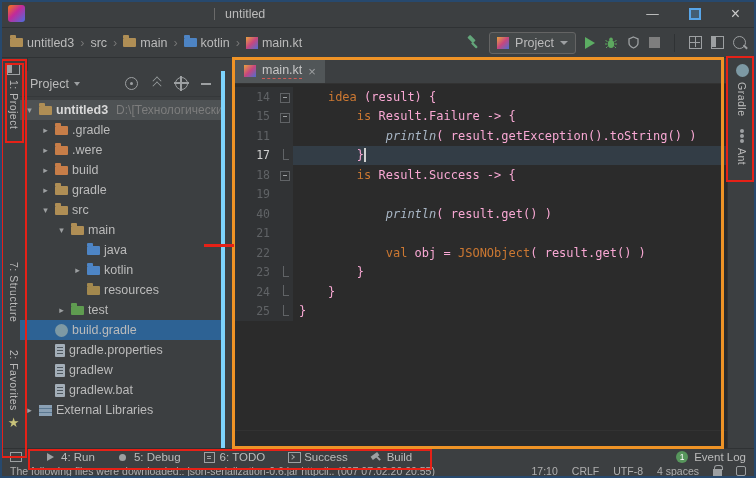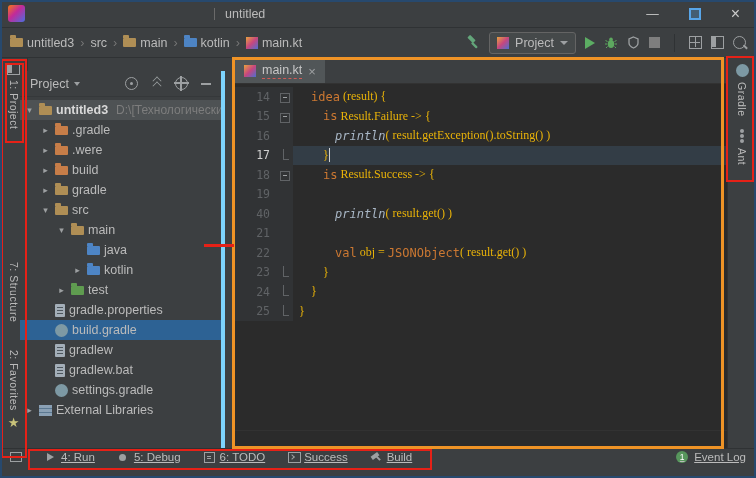--- a/index.html
+++ b/index.html
@@ -100,29 +100,29 @@
   .code-area{flex:1;position:relative;font-family:"DejaVu Sans Mono",monospace;font-size:12px;padding-top:3px;overflow:hidden;}
   .code-line{display:flex;height:19.5px;align-items:center;position:relative;}
   .code-line.current{background:#333d46;}
   .ln{width:44px;flex:none;height:100%;background:#313335;color:#606366;display:flex;align-items:center;justify-content:flex-end;padding-right:7px;font-size:11.5px;}
   .code-line.current .ln{color:#d0d0d0;}
   .fold{width:16px;flex:none;height:100%;background:#313335;position:relative;}
   .fold.start::before{content:"";position:absolute;left:3px;top:6px;width:8px;height:8px;border:1px solid #606366;}
   .fold.start::after{content:"";position:absolute;left:5.5px;top:9.5px;width:4px;height:1px;background:#9da0a2;}
   .fold.end::before{content:"";position:absolute;left:6px;top:3px;width:5px;height:10px;border-left:1px solid #606366;border-bottom:1px solid #606366;}
   .code-text{flex:1;display:flex;align-items:center;white-space:pre;padding-left:6px;color:#a9b7c6;}
-  .c-p{color:#eab308;font-family:Liberation Serif, serif;}
+  .c-p{color:#f9a8d4;}
   .c-k{color:var(--kw,#cc7832);}
   .c-c{color:var(--cmt,#808080);}
   .c-i{color:#a9b7c6;font-style:italic;}
   .caret{display:inline-block;width:1.5px;height:14px;background:#d0d0d0;}
   .editor-crumbs{height:18px;flex:none;display:flex;align-items:center;gap:24px;padding-left:66px;font-size:11.5px;color:#9da0a2;background:#2b2b2b;border-top:1px solid #323232;}
 
   
-  .bottom-bar{position:absolute;left:0;top:448px;right:0;height:16px;display:flex;align-items:center;background:#3c3f41;border-top:1px solid #2f3234;padding:0 10px;gap:22px;font-size:11.5px;text-decoration:underline;}
+  .bottom-bar{position:absolute;left:0;top:448px;right:0;height:16px;display:flex;align-items:center;background:#3c3f41;border-top:1px solid #2f3234;padding:0 10px;gap:22px;font-size:11.5px;}
   .ic-switcher{width:12px;height:10px;border:1.3px solid #9da0a2;display:inline-block;flex:none;}
   .bottom-btn{display:flex;align-items:center;gap:5px;color:#bbbbbb;white-space:nowrap;}
   .b-icon{width:12px;height:12px;position:relative;flex:none;display:inline-block;}
   .bi-run::before{content:"";position:absolute;left:3px;top:2px;border-left:7px solid #9da0a2;border-top:4px solid transparent;border-bottom:4px solid transparent;}
   .bi-debug::before{content:"";position:absolute;left:2.5px;top:3px;width:7px;height:7px;border-radius:50%;background:#9da0a2;}
   .bi-todo::before{content:"";position:absolute;left:1.5px;top:1.5px;width:9px;height:9px;border:1px solid #9da0a2;}
   .bi-todo::after{content:"";position:absolute;left:4px;top:5px;width:4px;height:1px;background:#9da0a2;box-shadow:0 2px 0 #9da0a2;}
   .bi-terminal::before{content:"";position:absolute;left:0.5px;top:1.5px;width:11px;height:9px;border:1px solid #9da0a2;}
   .bi-terminal::after{content:"";position:absolute;left:3px;top:4.5px;width:3px;height:3px;border-left:1.2px solid #9da0a2;border-bottom:1.2px solid #9da0a2;transform:rotate(-135deg);}
   .bi-build::before{content:"";position:absolute;left:1px;top:3.5px;width:8px;height:4px;background:#9da0a2;transform:rotate(-35deg);}
@@ -320,54 +320,54 @@
           <span class="tree-icon ic-folder-source ficon"></span>
           <span class="tree-label">java</span>
 
         </div>
         <div class="tree-row" style="padding-left: 52px;">
           <span class="tree-arrow">▸</span>
           <span class="tree-icon ic-folder-source ficon"></span>
           <span class="tree-label">kotlin</span>
 
         </div>
+        <div class="tree-row" style="padding-left: 52px;">
+          <span class="tree-arrow"></span>
+          <span class="tree-icon ic-folder-resources ficon"></span>
+          <span class="tree-label">resources</span>
+
+        </div>
         <div class="tree-row" style="padding-left: 36px;">
           <span class="tree-arrow">▸</span>
           <span class="tree-icon ic-folder-test ficon"></span>
           <span class="tree-label">test</span>
-
-        </div>
-        <div class="tree-row" style="padding-left: 20px;">
-          <span class="tree-arrow"></span>
-          <span class="tree-icon ic-properties"></span>
-          <span class="tree-label">gradle.properties</span>
 
         </div>
         <div class="tree-row sel-blue" style="padding-left: 20px;">
           <span class="tree-arrow"></span>
           <span class="tree-icon ic-gradle"></span>
           <span class="tree-label">build.gradle</span>
 
         </div>
         <div class="tree-row" style="padding-left: 20px;">
           <span class="tree-arrow"></span>
+          <span class="tree-icon ic-properties"></span>
+          <span class="tree-label">gradle.properties</span>
+
+        </div>
+        <div class="tree-row" style="padding-left: 20px;">
+          <span class="tree-arrow"></span>
           <span class="tree-icon ic-file"></span>
           <span class="tree-label">gradlew</span>
 
         </div>
         <div class="tree-row" style="padding-left: 20px;">
           <span class="tree-arrow"></span>
           <span class="tree-icon ic-file"></span>
           <span class="tree-label">gradlew.bat</span>
-
-        </div>
-        <div class="tree-row" style="padding-left: 20px;">
-          <span class="tree-arrow"></span>
-          <span class="tree-icon ic-gradle"></span>
-          <span class="tree-label">settings.gradle</span>
 
         </div>
         <div class="tree-row" style="padding-left: 4px;">
           <span class="tree-arrow">▸</span>
           <span class="tree-icon ic-libraries"></span>
           <span class="tree-label">External Libraries</span>
 
         </div>
     </div>
   </div>
@@ -385,21 +385,21 @@
           <span class="ln">14</span>
           <span class="fold start"></span>
           <span class="code-text"><span class="c-p">    </span><span class="c-k">idea</span><span class="c-p"> (result) {</span></span>
         </div>
         <div class="code-line">
           <span class="ln">15</span>
           <span class="fold start"></span>
           <span class="code-text"><span class="c-p">        </span><span class="c-k">is</span><span class="c-p"> Result.Failure -&gt; {</span></span>
         </div>
         <div class="code-line">
-          <span class="ln">16</span>
+          <span class="ln">11</span>
           <span class="fold"></span>
           <span class="code-text"><span class="c-p">            </span><span class="c-i">println</span><span class="c-p">( result.getException().toString() )</span></span>
         </div>
         <div class="code-line current">
           <span class="ln">17</span>
           <span class="fold end"></span>
           <span class="code-text"><span class="c-p">        }</span><span class="caret"></span></span>
         </div>
         <div class="code-line">
           <span class="ln">18</span>
@@ -469,20 +469,30 @@
       <span class="bottom-btn">
         <span class="b-icon bi-build"></span>
         <span>Build</span>
       </span>
     <span class="event-log">
       <span class="badge">1</span>
       <span>Event Log</span>
     </span>
   </div>
 
+  <div class="status-bar">
+    <span class="status-msg">The following files were downloaded:: json-serialization-0.6.jar httpcli.. (007 07.02.20 20:55)</span>
+    <span class="flex-spacer"></span>
+    <span class="status-item">17:10</span>
+    <span class="status-item">CRLF</span>
+    <span class="status-item">UTF-8</span>
+    <span class="status-item">4 spaces</span>
+    <span class="ic-lock"></span>
+    <span class="ic-hector"></span>
+  </div>
 
   <div class="ann red" style="left:1px;top:59px;width:26px;height:399px"></div>
   <div class="ann red" style="left:5px;top:63px;width:19px;height:80px"></div>
   <div class="ann orange" style="left:232px;top:57px;width:492px;height:392px"></div>
   <div class="ann red" style="left:726px;top:56px;width:28px;height:126px"></div>
   <div class="ann red" style="left:28px;top:449px;width:404px;height:21px"></div>
   <div class="ann-line" style="left:204px;top:244px;width:30px;height:3px"></div>
 
   <div class="window-frame"></div>
 </div>

